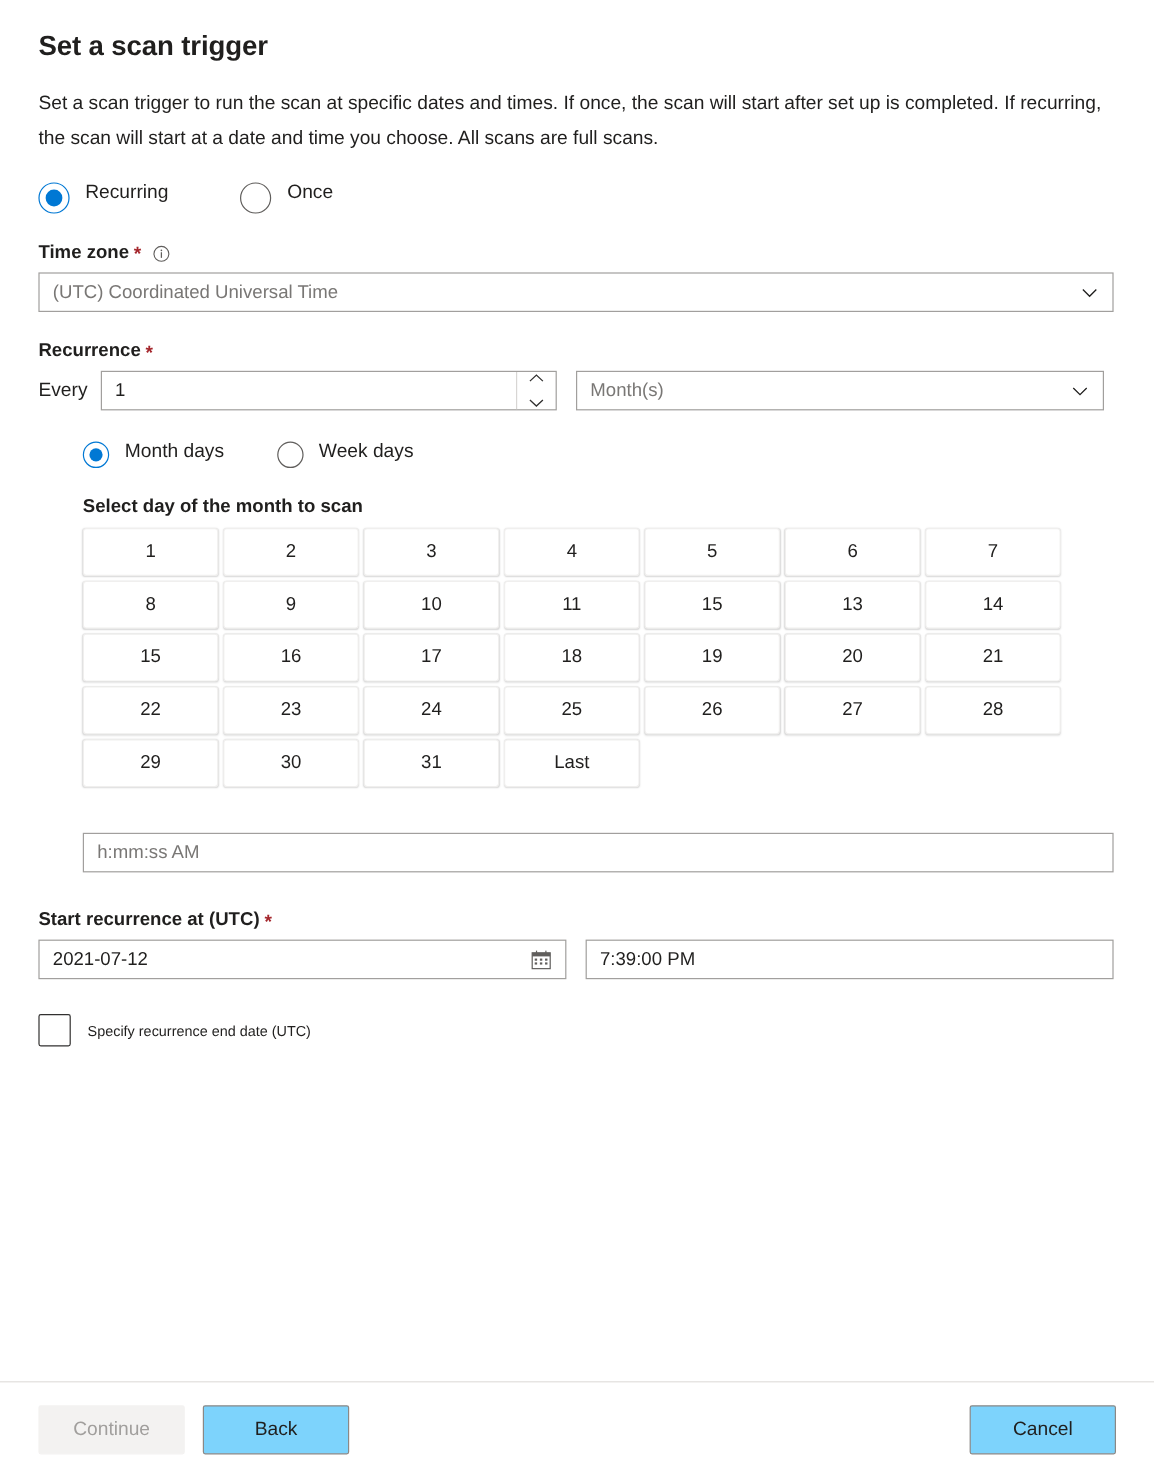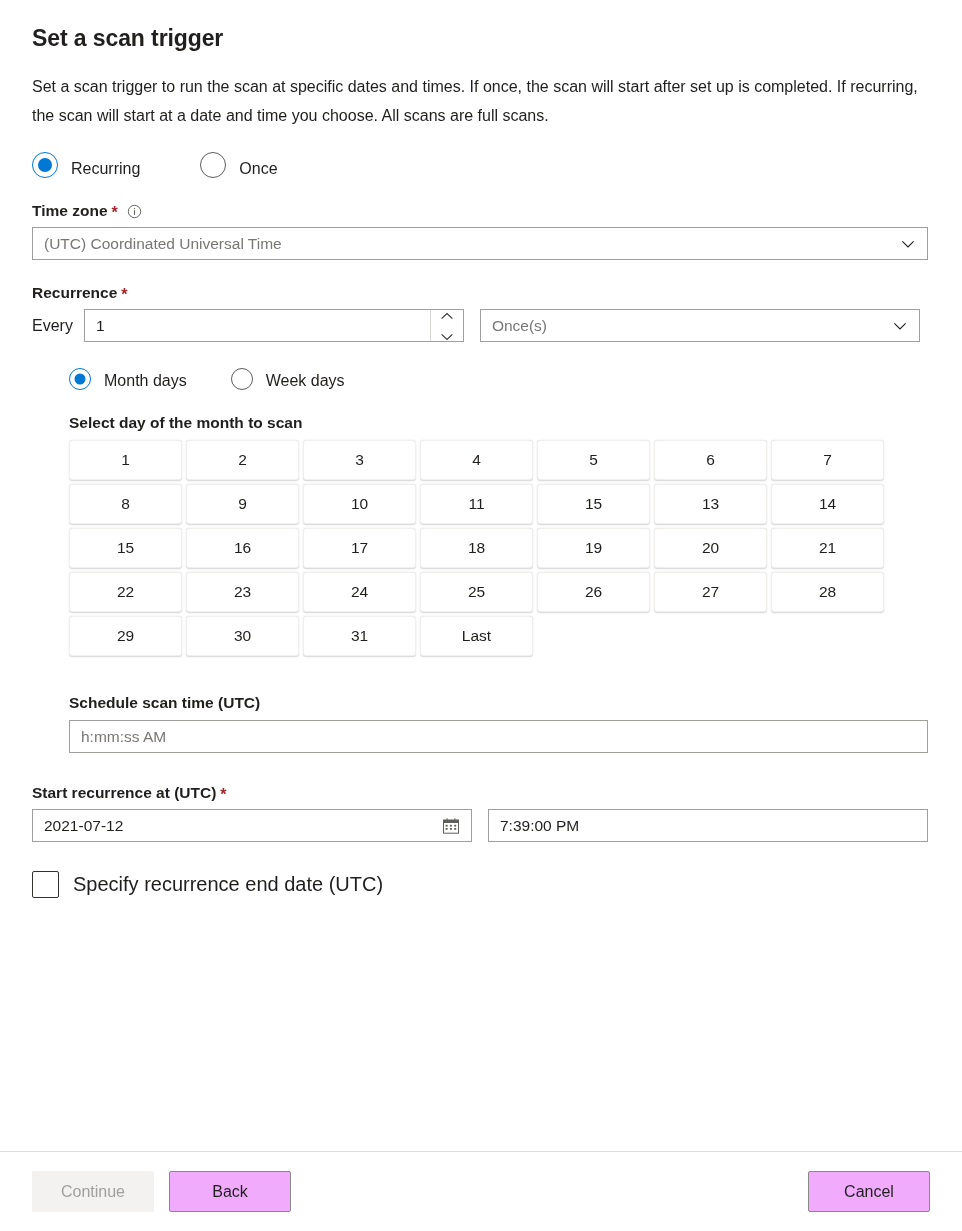--- a/index.html
+++ b/index.html
@@ -44,21 +44,21 @@
   }
 
   
   .radio-row {
     display: flex;
     align-items: center;
     margin-top: 22px;
   }
   .radio-opt {
     display: flex;
-    align-items: flex-end;
+    align-items: flex-start;
     cursor: pointer;
   }
   .radio-opt + .radio-opt { margin-left: 60px; }
   .radio-mark {
     width: 26px;
     height: 26px;
     border-radius: 50%;
     border: 1.5px solid #605e5c;
     box-sizing: border-box;
     position: relative;
@@ -217,21 +217,21 @@
   .checkbox {
     width: 27px;
     height: 27px;
     border: 1.5px solid #323130;
     background: #ffffff;
     box-sizing: border-box;
     flex: none;
     border-radius: 2px;
   }
   .check-label {
-    font-size: 20px;
+    font-size: 12px;
     margin-left: 14px;
     color: #201f1e;
   }
 
   
   .footer-sep {
     position: absolute;
     left: 0;
     right: 0;
     top: 1151px;
@@ -249,21 +249,21 @@
     display: flex;
     align-items: center;
   }
   .btn {
     height: 41px;
     min-width: 122px;
     padding: 0 16px;
     font-size: 16px;
     font-family: "Liberation Sans", sans-serif;
     border: 1px solid #8a8886;
-    background: #f0abfc;
+    background: #7dd3fc;
     color: #201f1e;
     border-radius: 2px;
     cursor: pointer;
     display: inline-flex;
     align-items: center;
     justify-content: center;
     box-sizing: border-box;
   }
   .btn.disabled {
     background: #f3f2f1;
@@ -330,21 +330,21 @@
               </svg>
           </span>
           <span>
             <svg width="14" height="9" viewBox="0 0 14 9">
                 <path d="M1.6 2.4 L7 7.4 L12.4 2.4" fill="none" stroke="#323130" stroke-width="1.1"></path>
               </svg>
           </span>
         </span>
       </div>
       <div class="input-box unit-box placeholder">
-        <span class="val">Once(s)</span>
+        <span class="val">Month(s)</span>
         <span class="chev">
           <svg width="16" height="16" viewBox="0 0 16 16">
               <path d="M2.4 5.3 L8 10.9 L13.6 5.3" fill="none" stroke="#201f1e" stroke-width="1.1"></path>
             </svg>
         </span>
       </div>
     </div>
 
     <div class="radio-row indent" style="margin-top:26px;">
       <div class="radio-opt">
@@ -389,21 +389,20 @@
           <div class="day-btn">27</div>
           <div class="day-btn">28</div>
           <div class="day-btn">29</div>
           <div class="day-btn">30</div>
           <div class="day-btn">31</div>
           <div class="day-btn">Last</div>
         </div>
     </div>
 
     <div class="indent" style="margin-top:38px;">
-      <div class="sub-label">Schedule scan time (UTC)</div>
       <div class="input-box placeholder" style="width:859px;">
         <span class="val">h:mm:ss AM</span>
       </div>
     </div>
 
     <div class="field-label" style="margin-top:31px;">
       <span>Start recurrence at (UTC)</span>
       <span class="req-star">*</span>
     </div>
     <div class="dt-row">

